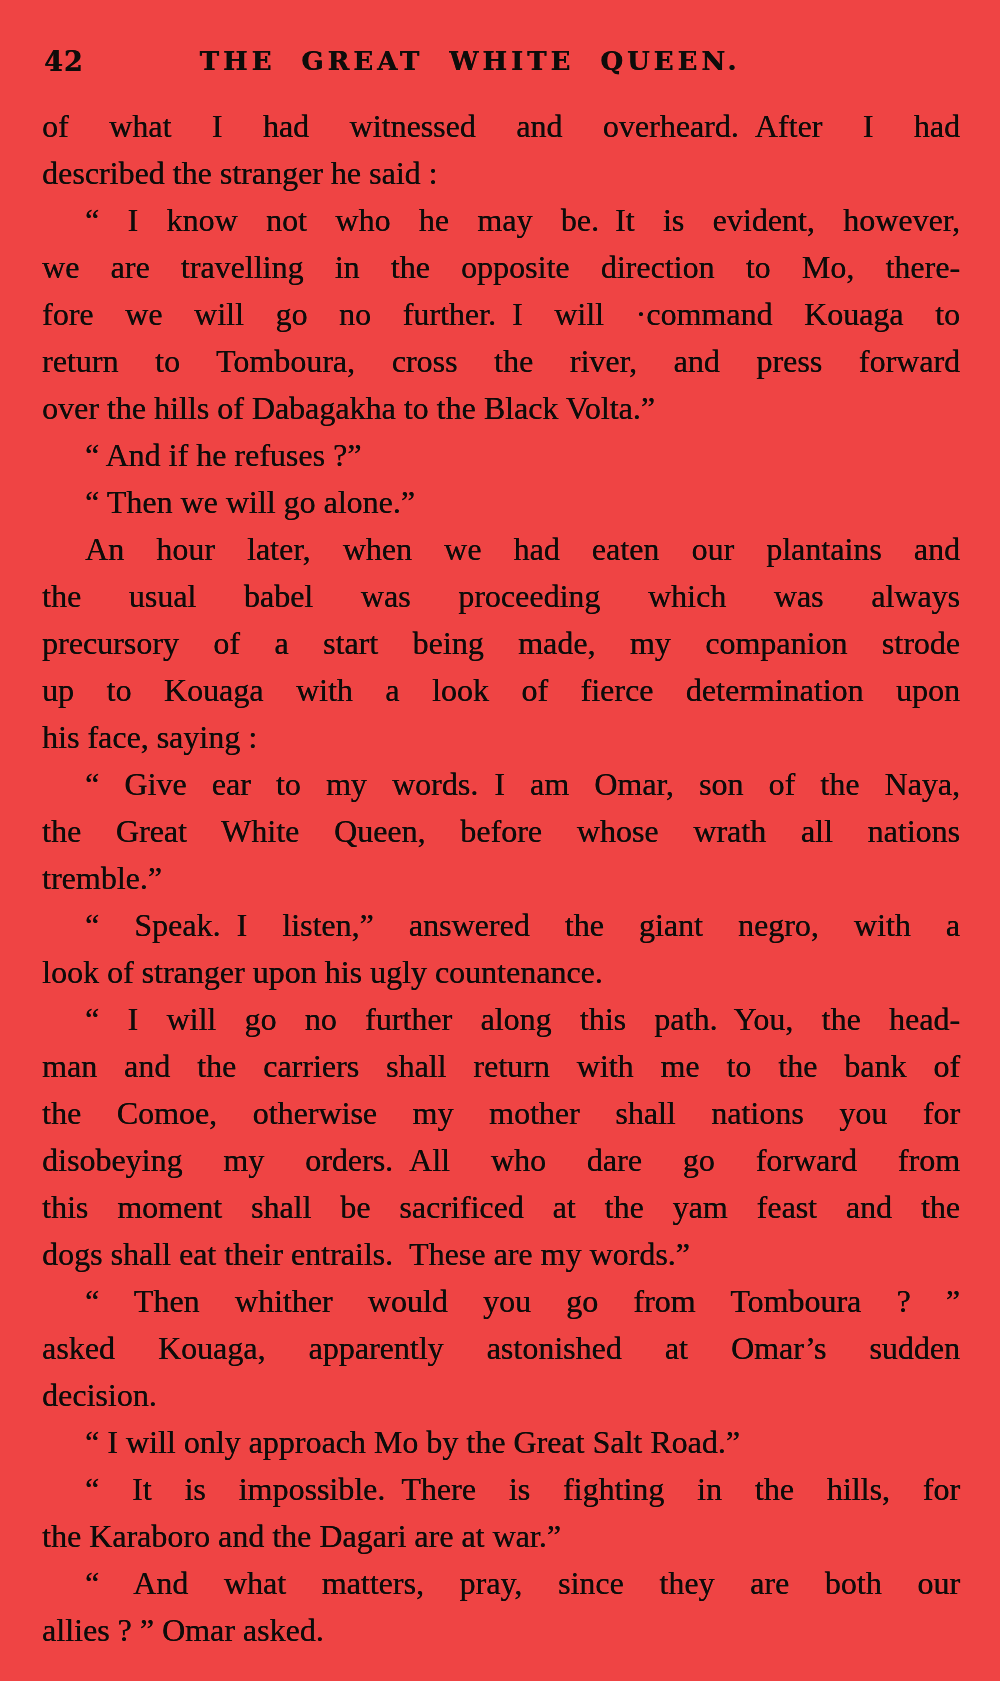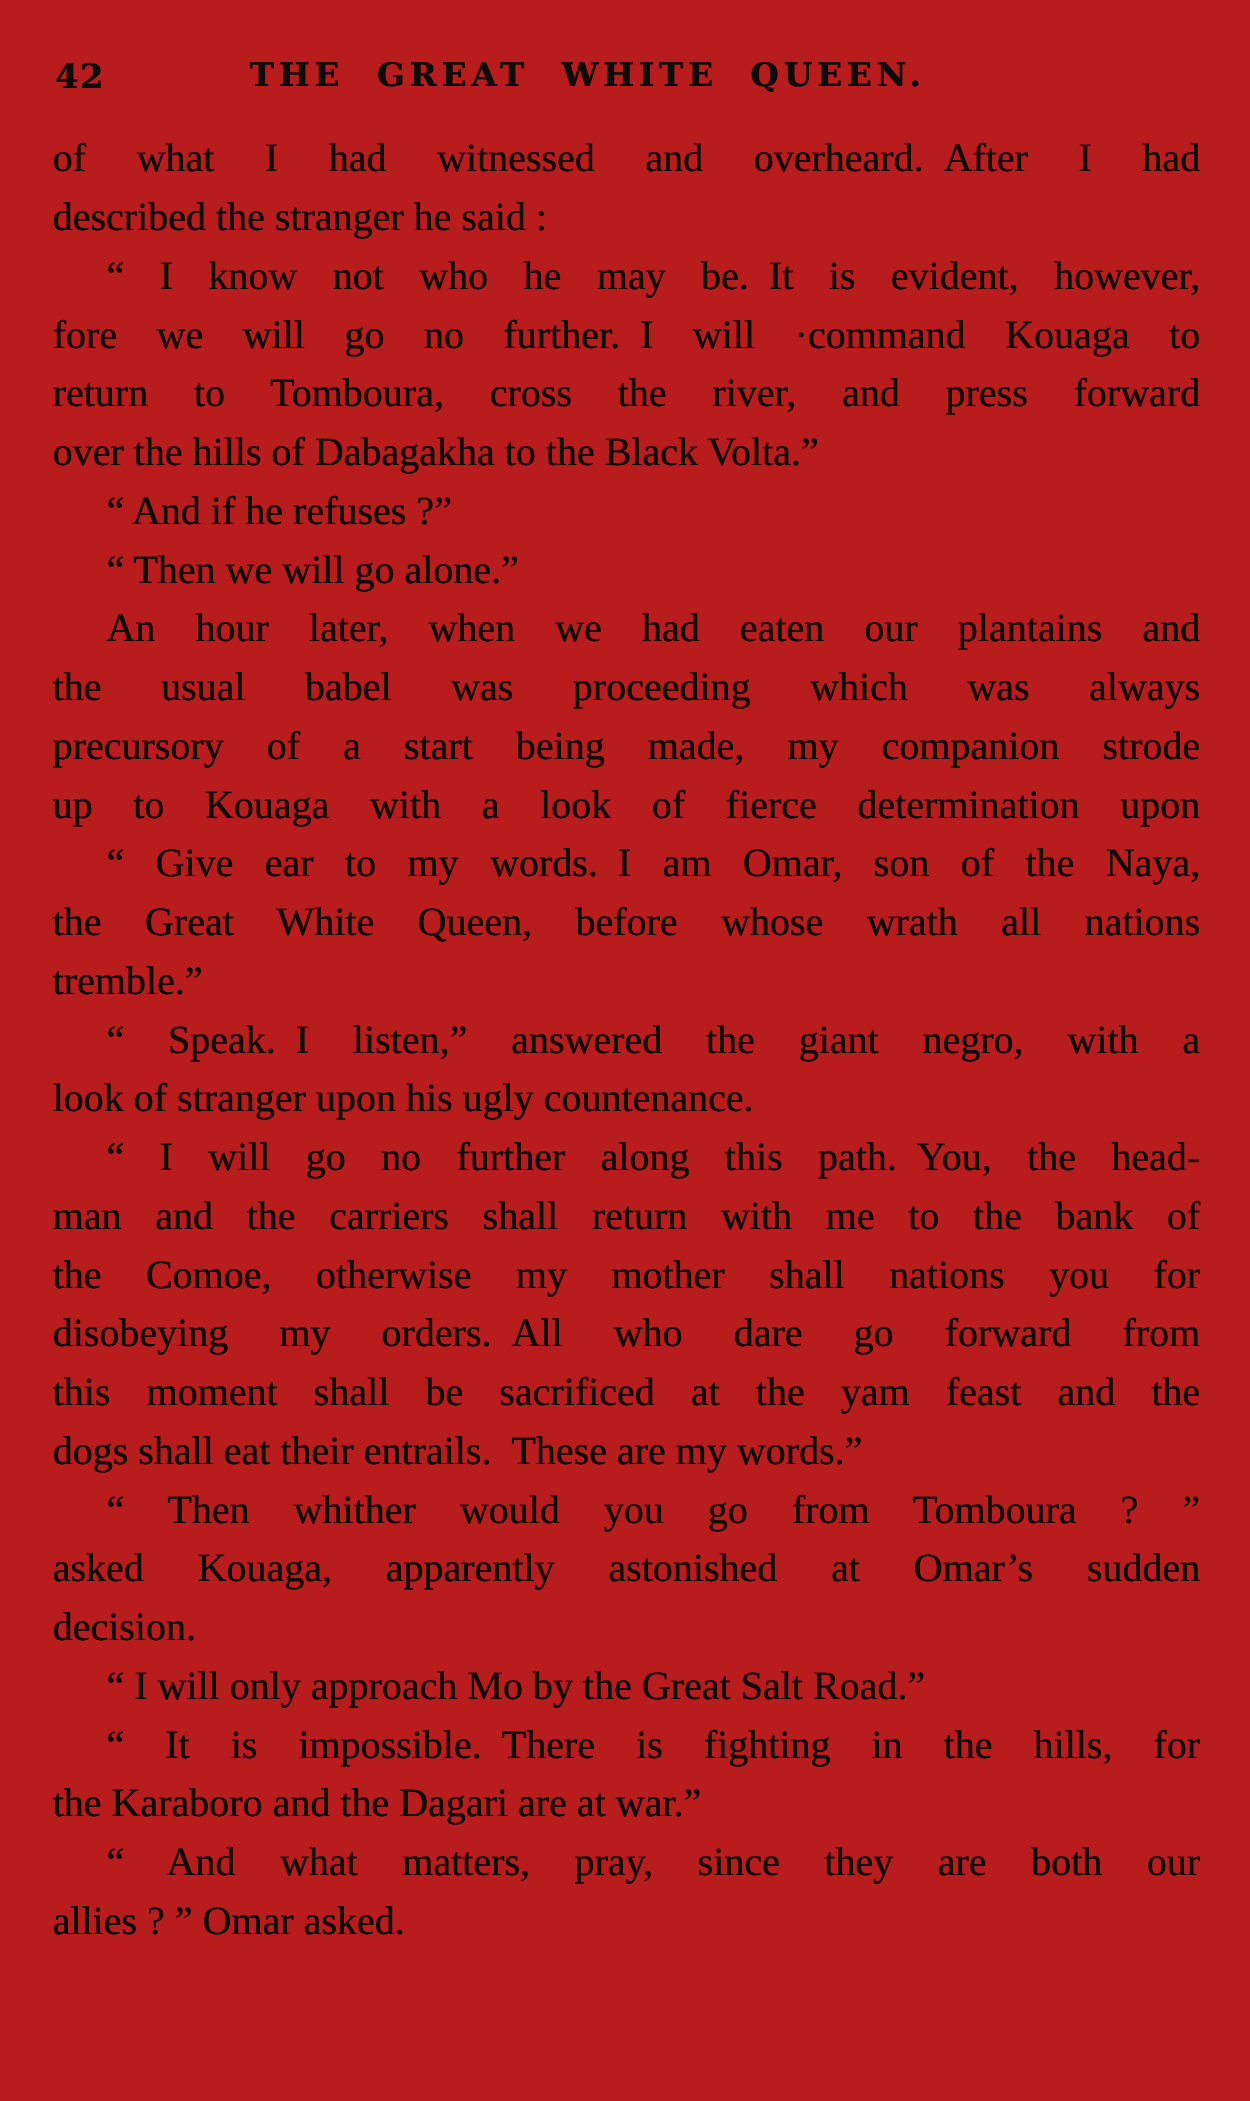--- a/index.html
+++ b/index.html
@@ -4,21 +4,21 @@
 <style>
   html, body {
     margin: 0;
     padding: 0;
     background: #ffffff;
   }
   .page {
     position: relative;
     width: 1000px;
     height: 1681px;
-    background: #b91c1c;
+    background: #ef4444;
     color: #0e0c0a;
     font-family: "Liberation Serif", "DejaVu Serif", serif;
     overflow: hidden;
   }
   .runhead {
     position: absolute;
     top: 46px;
     left: 0;
     width: 1000px;
     height: 34px;
@@ -72,29 +72,31 @@
 
   <div class="runhead">
     <span class="pagenum">42</span>
     <span class="title">THE GREAT WHITE QUEEN.</span>
   </div>
 
   <div class="textblock">
     <div class="ln jst">of what I had witnessed and overheard. After I had</div>
     <div class="ln">described the stranger he said :</div>
     <div class="ln ind jst">“ I know not who he may be. It is evident, however,</div>
+    <div class="ln jst">we are travelling in the opposite direction to Mo, there-</div>
     <div class="ln jst">fore we will go no further. I will ·command Kouaga to</div>
     <div class="ln jst">return to Tomboura, cross the river, and press forward</div>
     <div class="ln">over the hills of Dabagakha to the Black Volta.”</div>
     <div class="ln ind">“ And if he refuses ?”</div>
     <div class="ln ind">“ Then we will go alone.”</div>
     <div class="ln ind jst">An hour later, when we had eaten our plantains and</div>
     <div class="ln jst">the usual babel was proceeding which was always</div>
     <div class="ln jst">precursory of a start being made, my companion strode</div>
     <div class="ln jst">up to Kouaga with a look of fierce determination upon</div>
+    <div class="ln">his face, saying :</div>
     <div class="ln ind jst">“ Give ear to my words. I am Omar, son of the Naya,</div>
     <div class="ln jst">the Great White Queen, before whose wrath all nations</div>
     <div class="ln">tremble.”</div>
     <div class="ln ind jst">“ Speak. I listen,” answered the giant negro, with a</div>
     <div class="ln">look of stranger upon his ugly countenance.</div>
     <div class="ln ind jst">“ I will go no further along this path. You, the head-</div>
     <div class="ln jst">man and the carriers shall return with me to the bank of</div>
     <div class="ln jst">the Comoe, otherwise my mother shall nations you for</div>
     <div class="ln jst">disobeying my orders. All who dare go forward from</div>
     <div class="ln jst">this moment shall be sacrificed at the yam feast and the</div>

